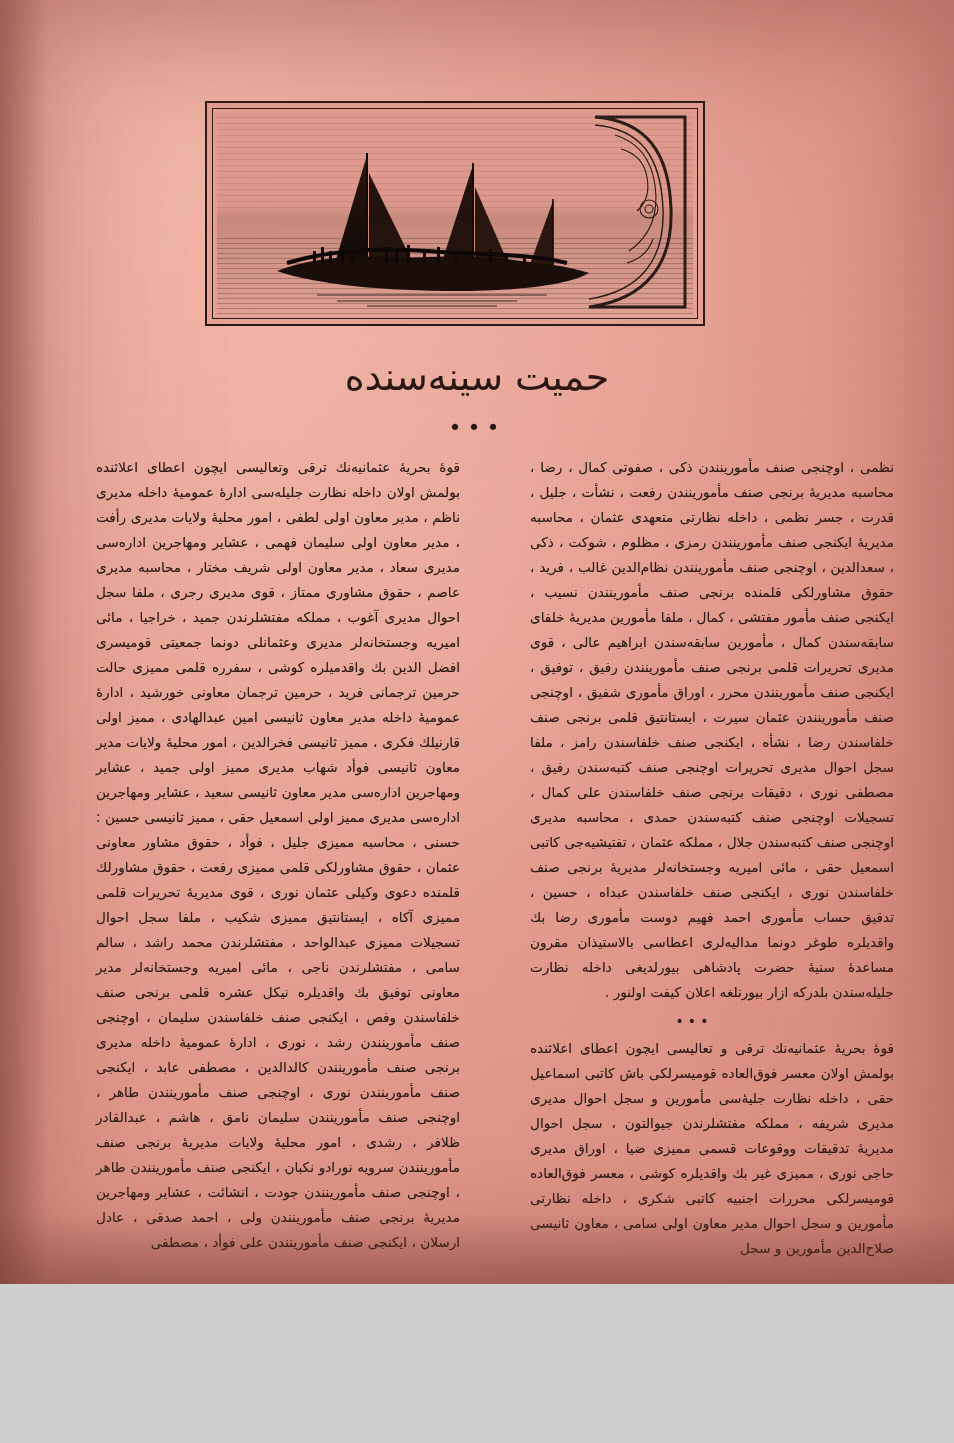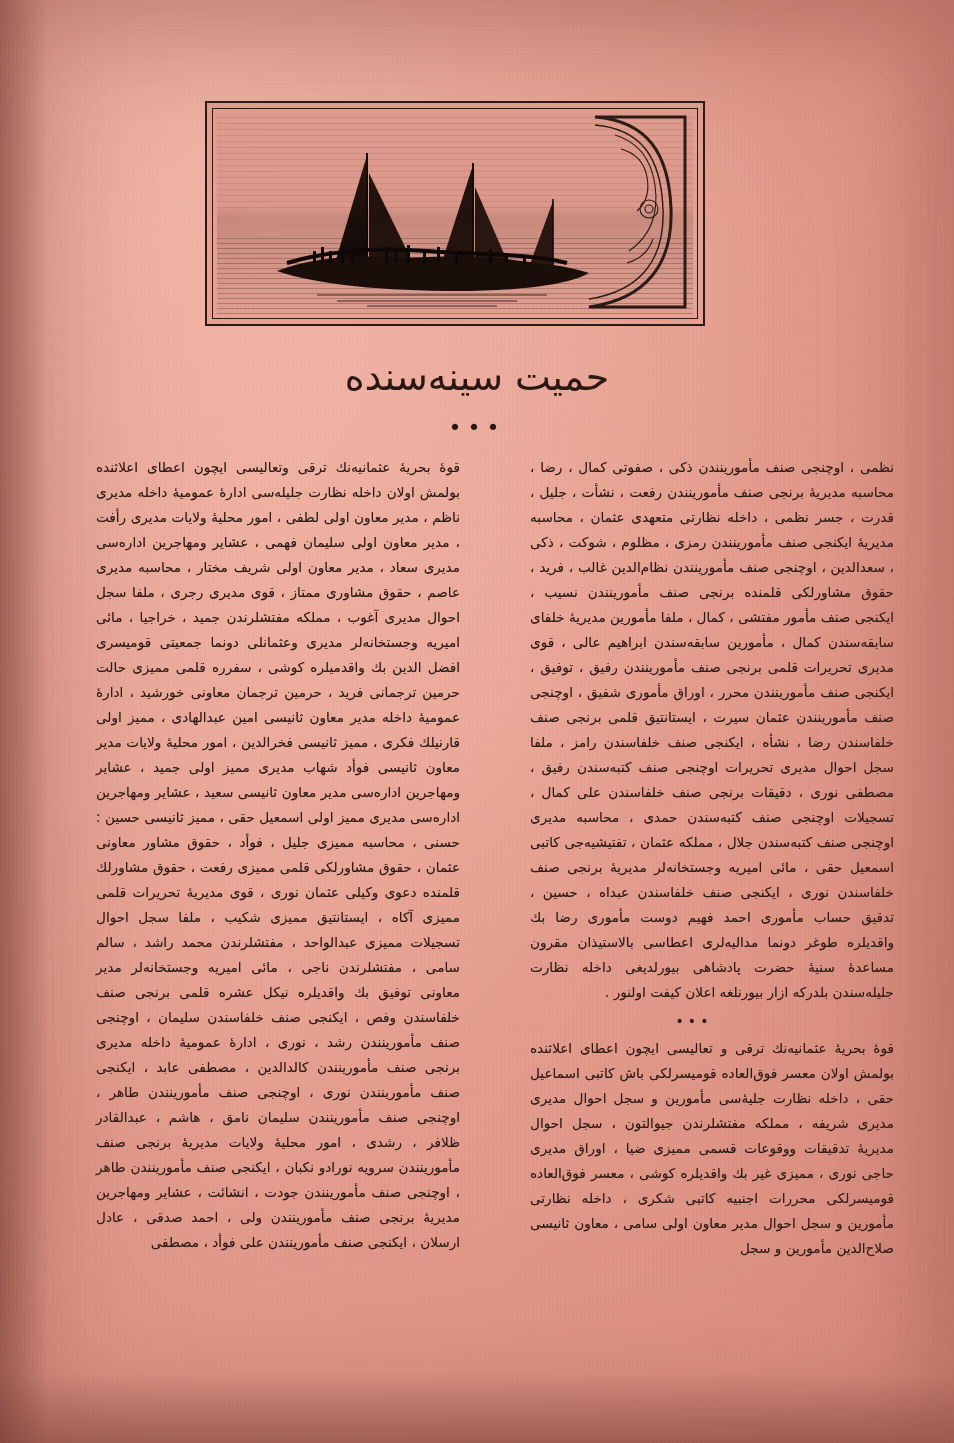--- a/index.html
+++ b/index.html
@@ -6,21 +6,21 @@
     margin: 0;
     padding: 0;
     background: #cfcfcf;
   }
   body {
     font-family: "DejaVu Sans", sans-serif;
   }
   .page {
     position: relative;
     width: 954px;
-    height: 1443px;
+    height: 1284px;
     margin: 0 auto;
     overflow: hidden;
     background: #e9a79a;
     background-image:
       radial-gradient(ellipse at 20% 12%, rgba(255,205,190,0.55) 0%, rgba(255,205,190,0) 55%),
       radial-gradient(ellipse at 80% 80%, rgba(210,130,115,0.38) 0%, rgba(210,130,115,0) 60%),
       radial-gradient(ellipse at 50% 50%, rgba(236,170,155,0.9) 0%, rgba(222,148,133,0.9) 100%);
   }
   
   .grain {

